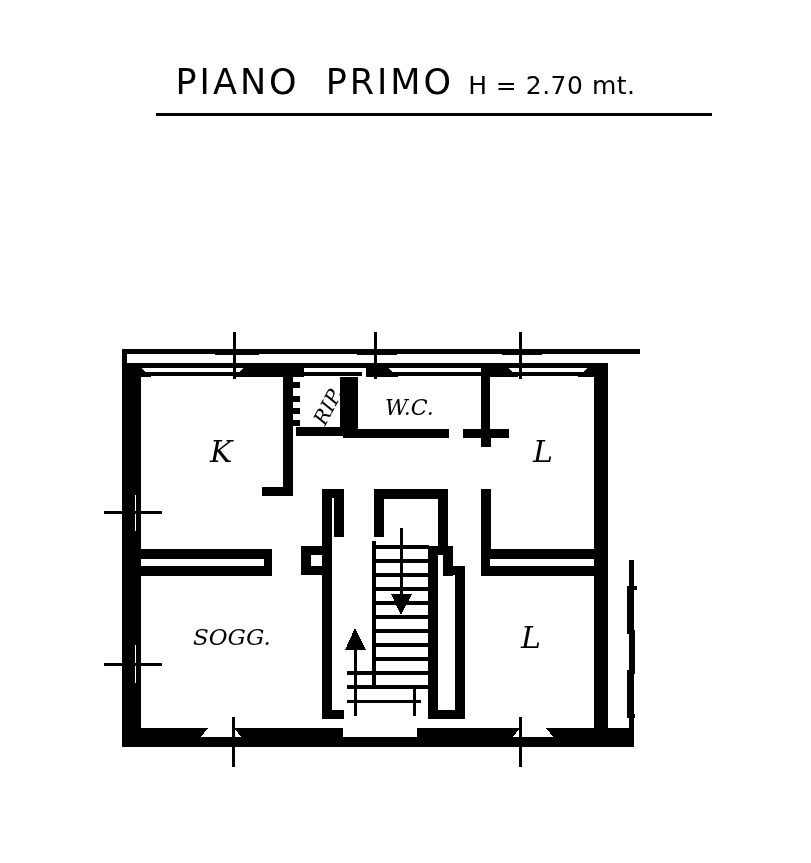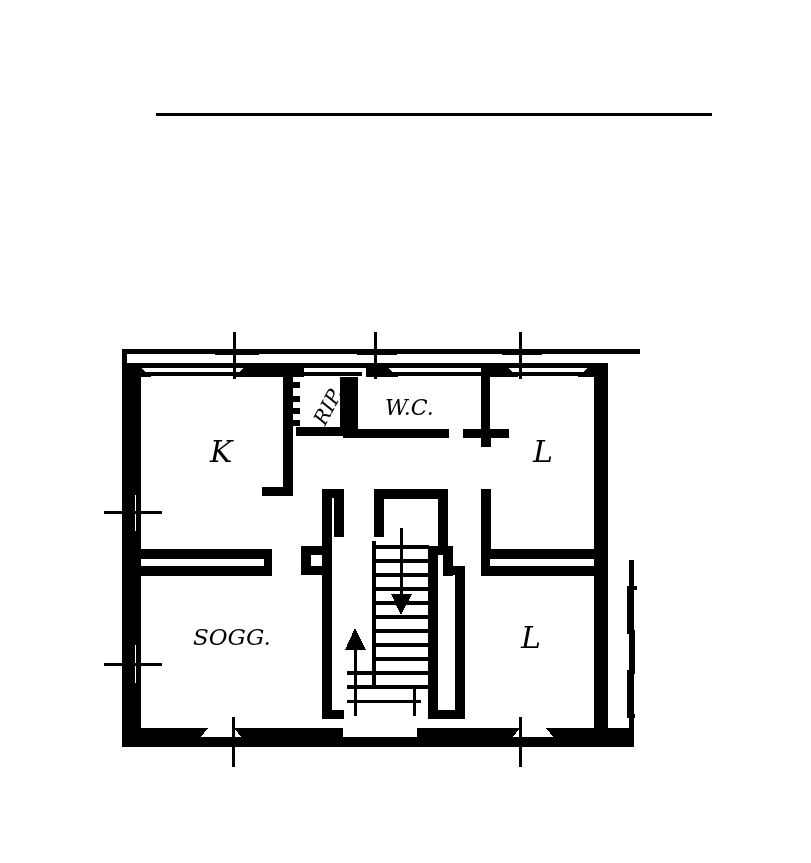--- a/index.html
+++ b/index.html
@@ -77,20 +77,23 @@
     font-family: "DejaVu Serif", serif;
     font-style: italic;
     fill: #000;
   }
 </style>
 </head>
 <body>
 
 <div id="sheet">
 
+  <div id="title-block">
+    <span class="title-main">PIANO</span><span class="title-gap"></span><span class="title-main">PRIMO</span><span class="title-sub">H = 2.70 mt.</span>
+  </div>
   <div id="title-rule"></div>
 
   <div id="plan-wrap">
   <svg width="811" height="863" viewBox="0 0 811 863" xmlns="http://www.w3.org/2000/svg">
 
     <g fill="#000000" stroke="none" shape-rendering="crispEdges">
 
       <g>
         <rect x="122" y="349" width="518" height="5"></rect>
       </g>

